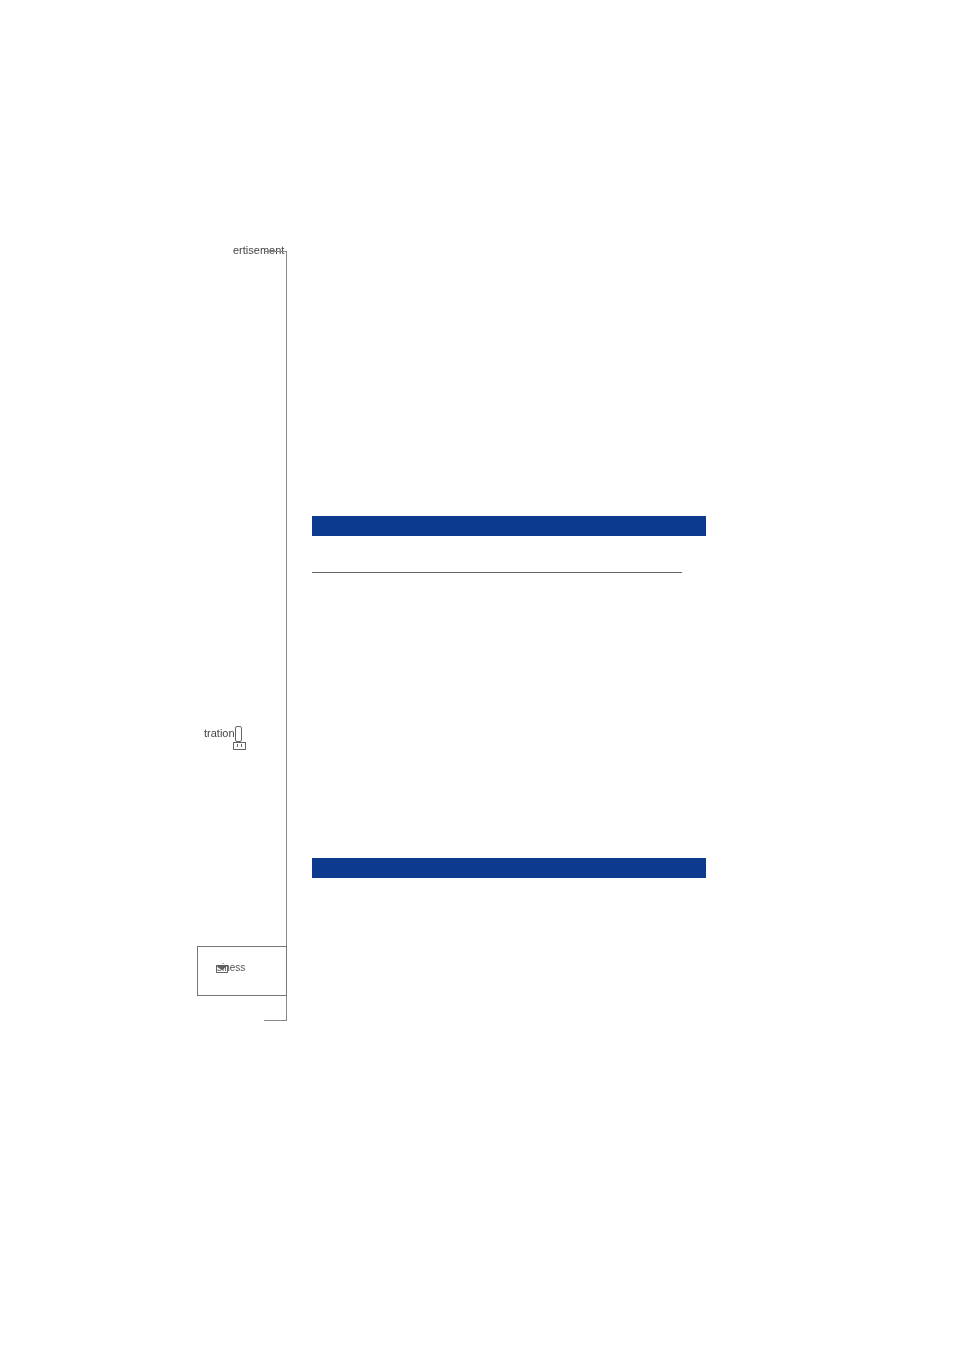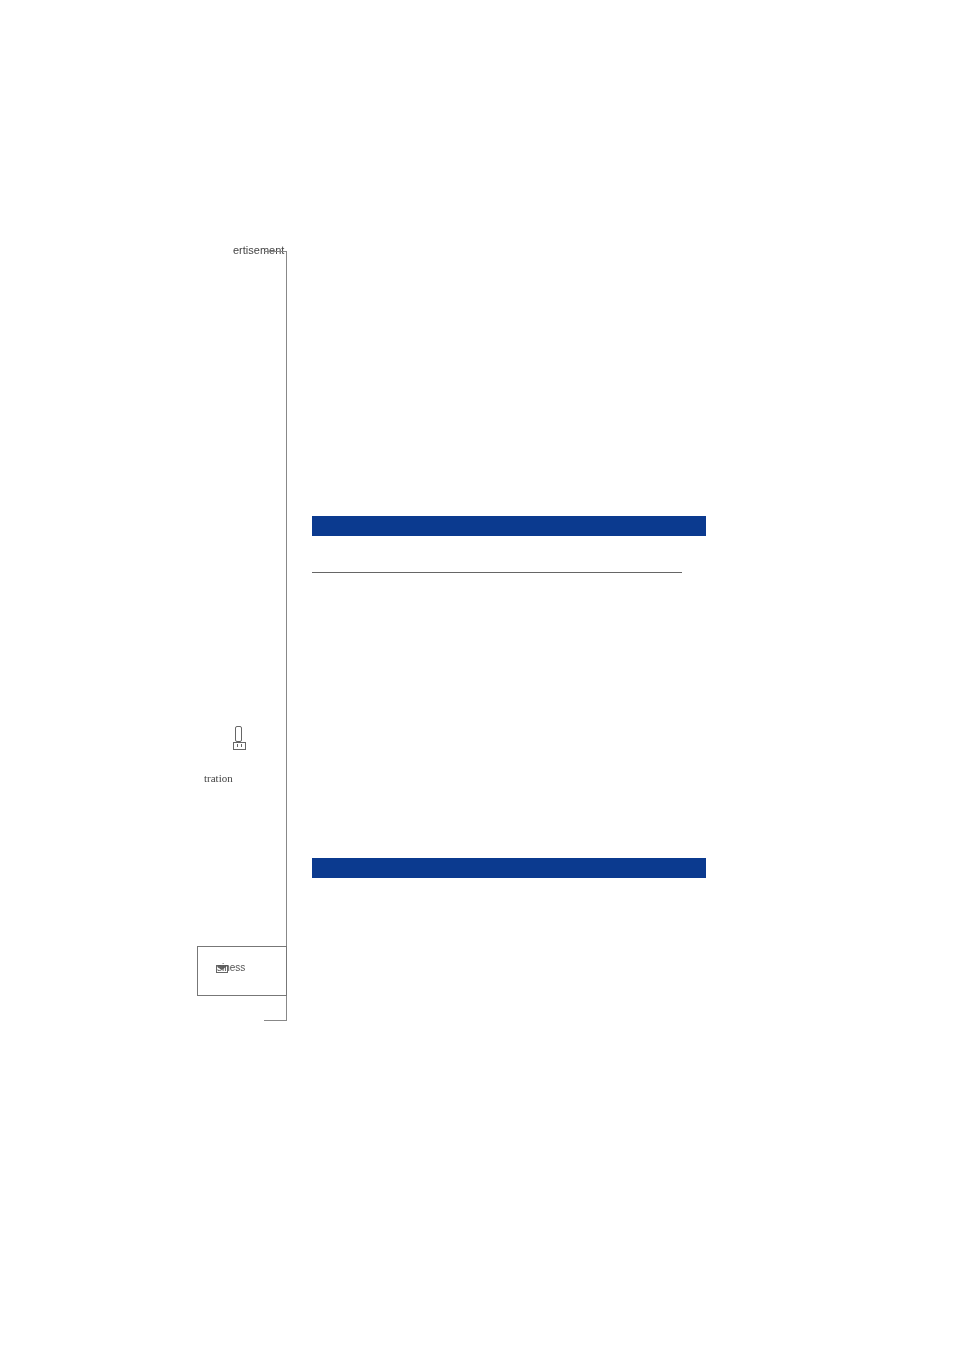--- a/index.html
+++ b/index.html
@@ -113,21 +113,21 @@
   <div class="bracket" style="left:264px; top:251px; width:22px; height:768px;"></div>
 
   <div class="bluebar" style="left:312px; top:516px; width:394px; height:20px;"></div>
 
   <div class="underline" style="left:312px; top:572px; width:370px;"></div>
 
   <div class="purchase-icon" style="left:233px; top:726px;">
     <div class="slot"></div>
     <div class="base"></div>
   </div>
-  <div class="label" style="left:204px; top:772px;font-family:Liberation Serif, serif;">tration</div>
+  <div class="label" style="left:204px; top:727px;">tration</div>
 
   <div class="bluebar" style="left:312px; top:858px; width:394px; height:20px;"></div>
 
   <div class="iconbox" style="left:197px; top:946px; width:88px; height:48px;">
     <div class="envelope"></div>
     <span>siness</span>
   </div>
 
 </div>
 

